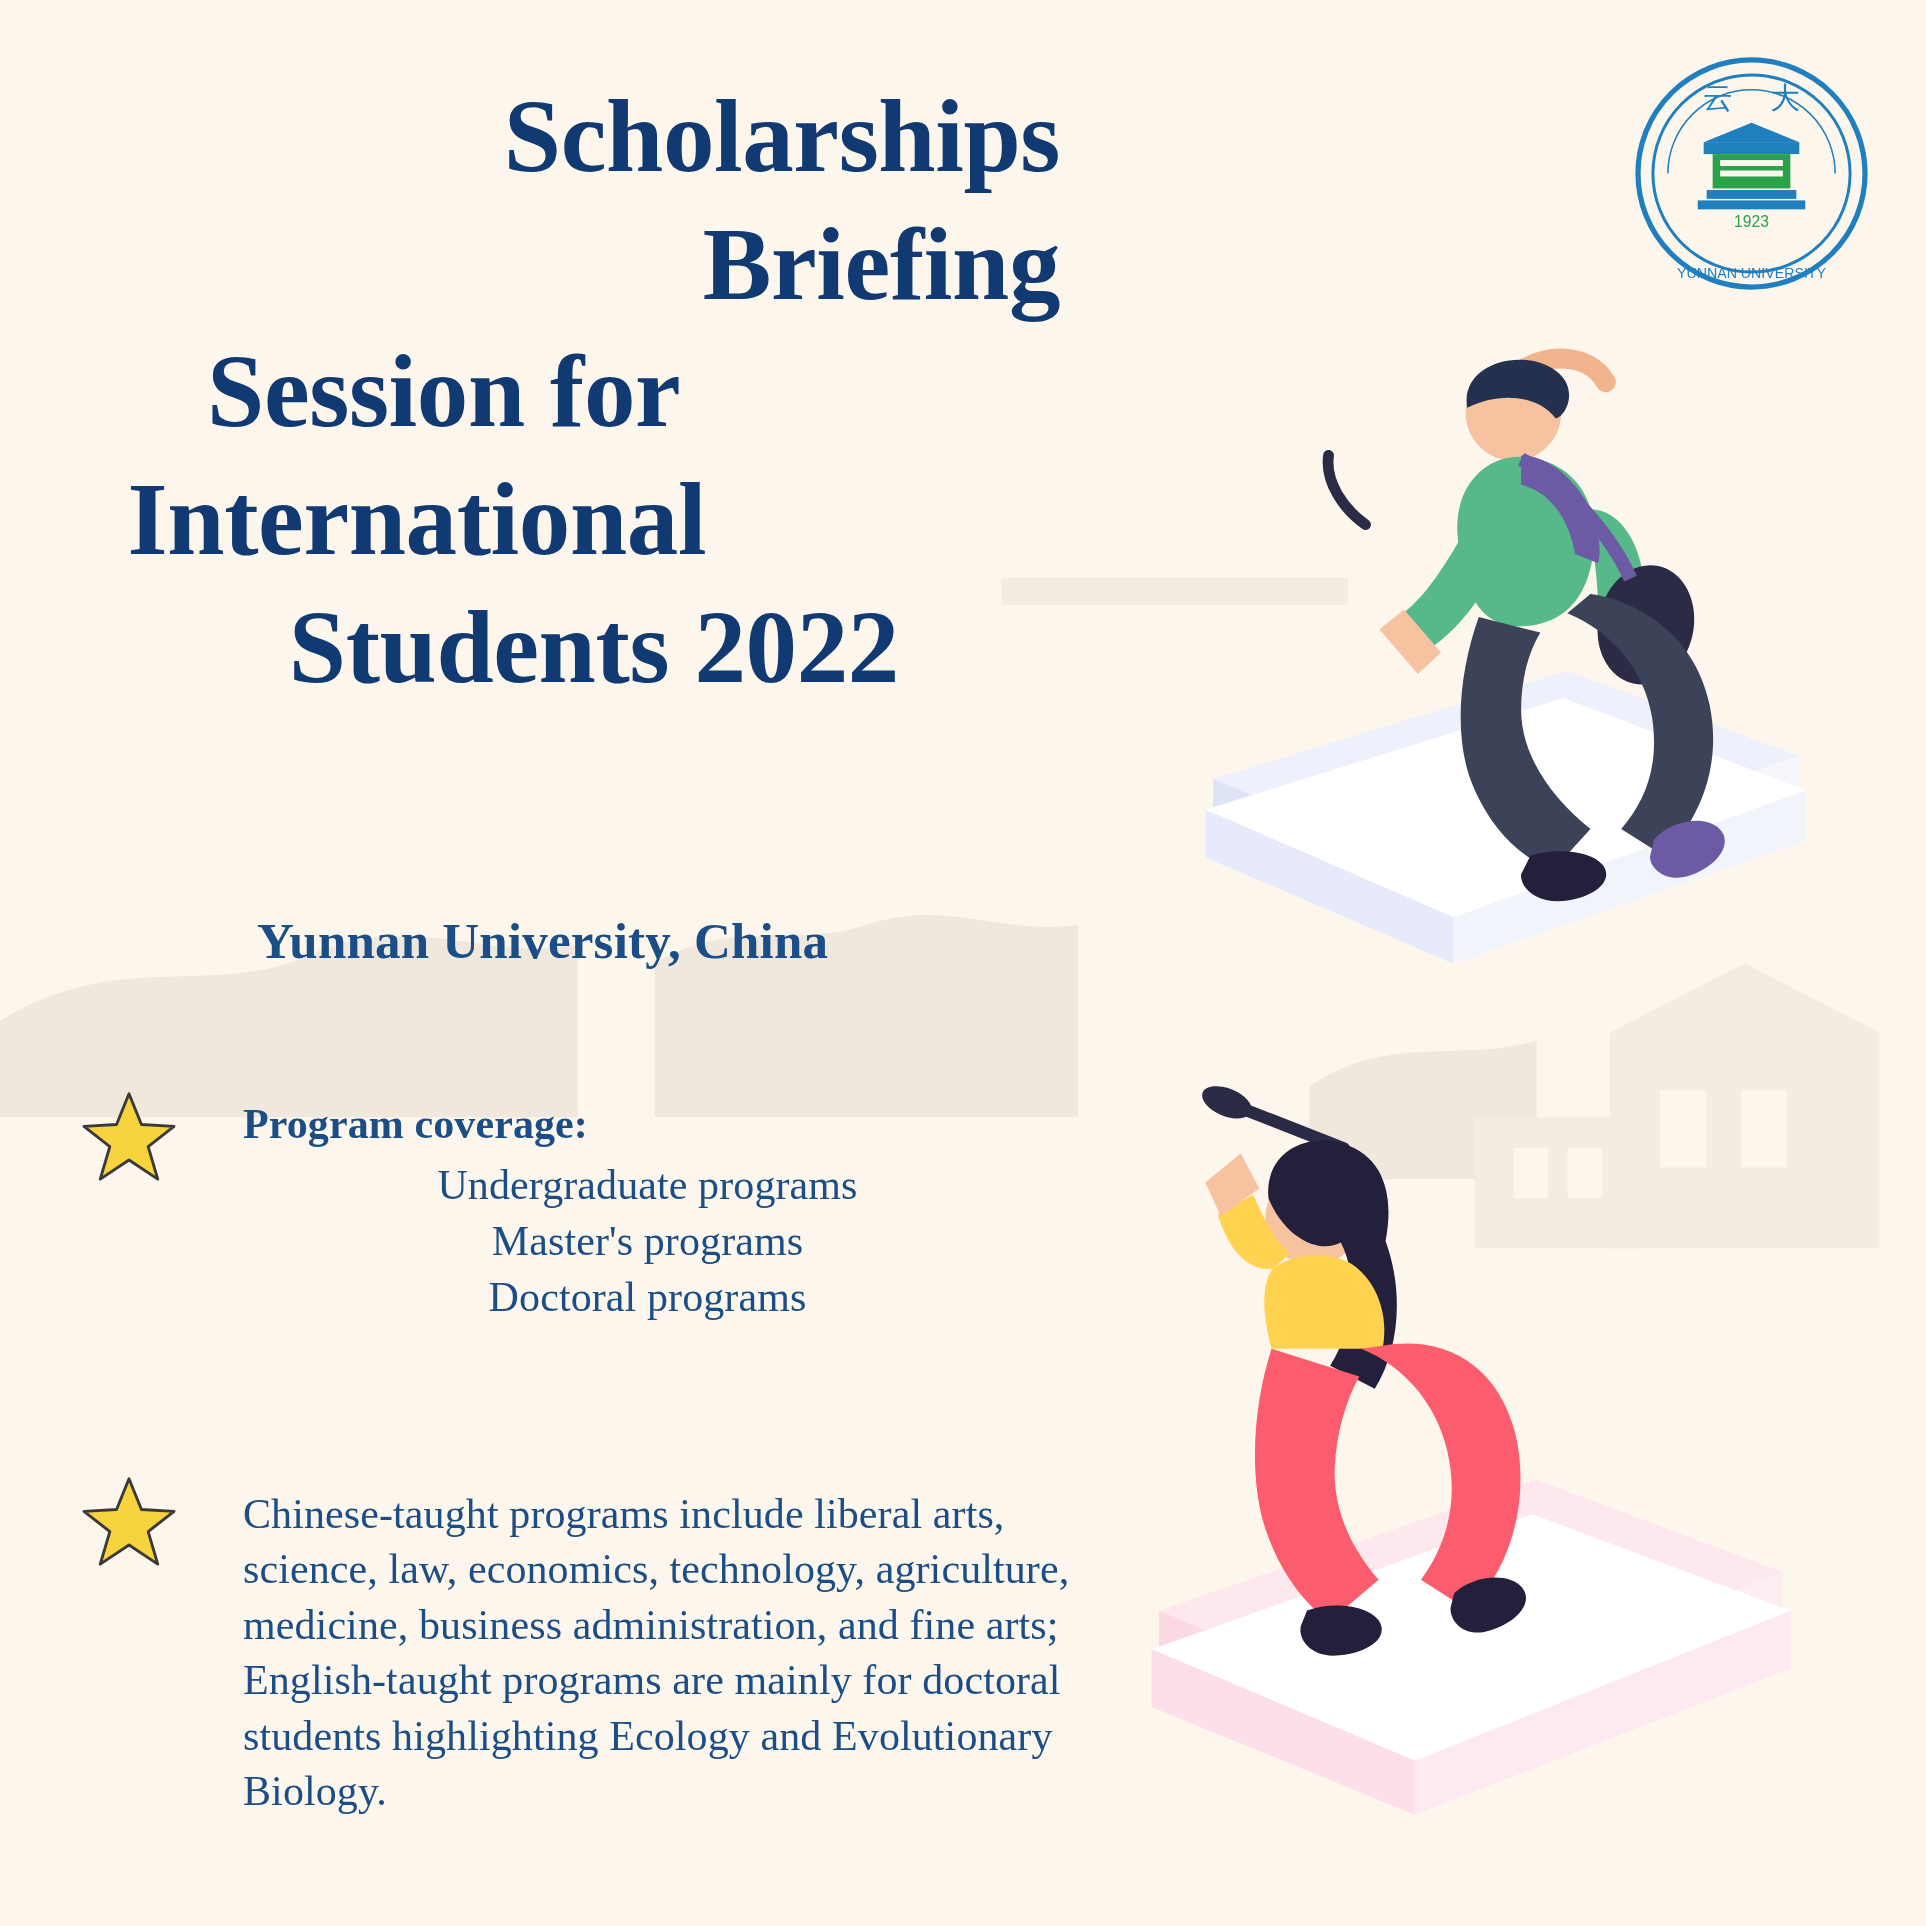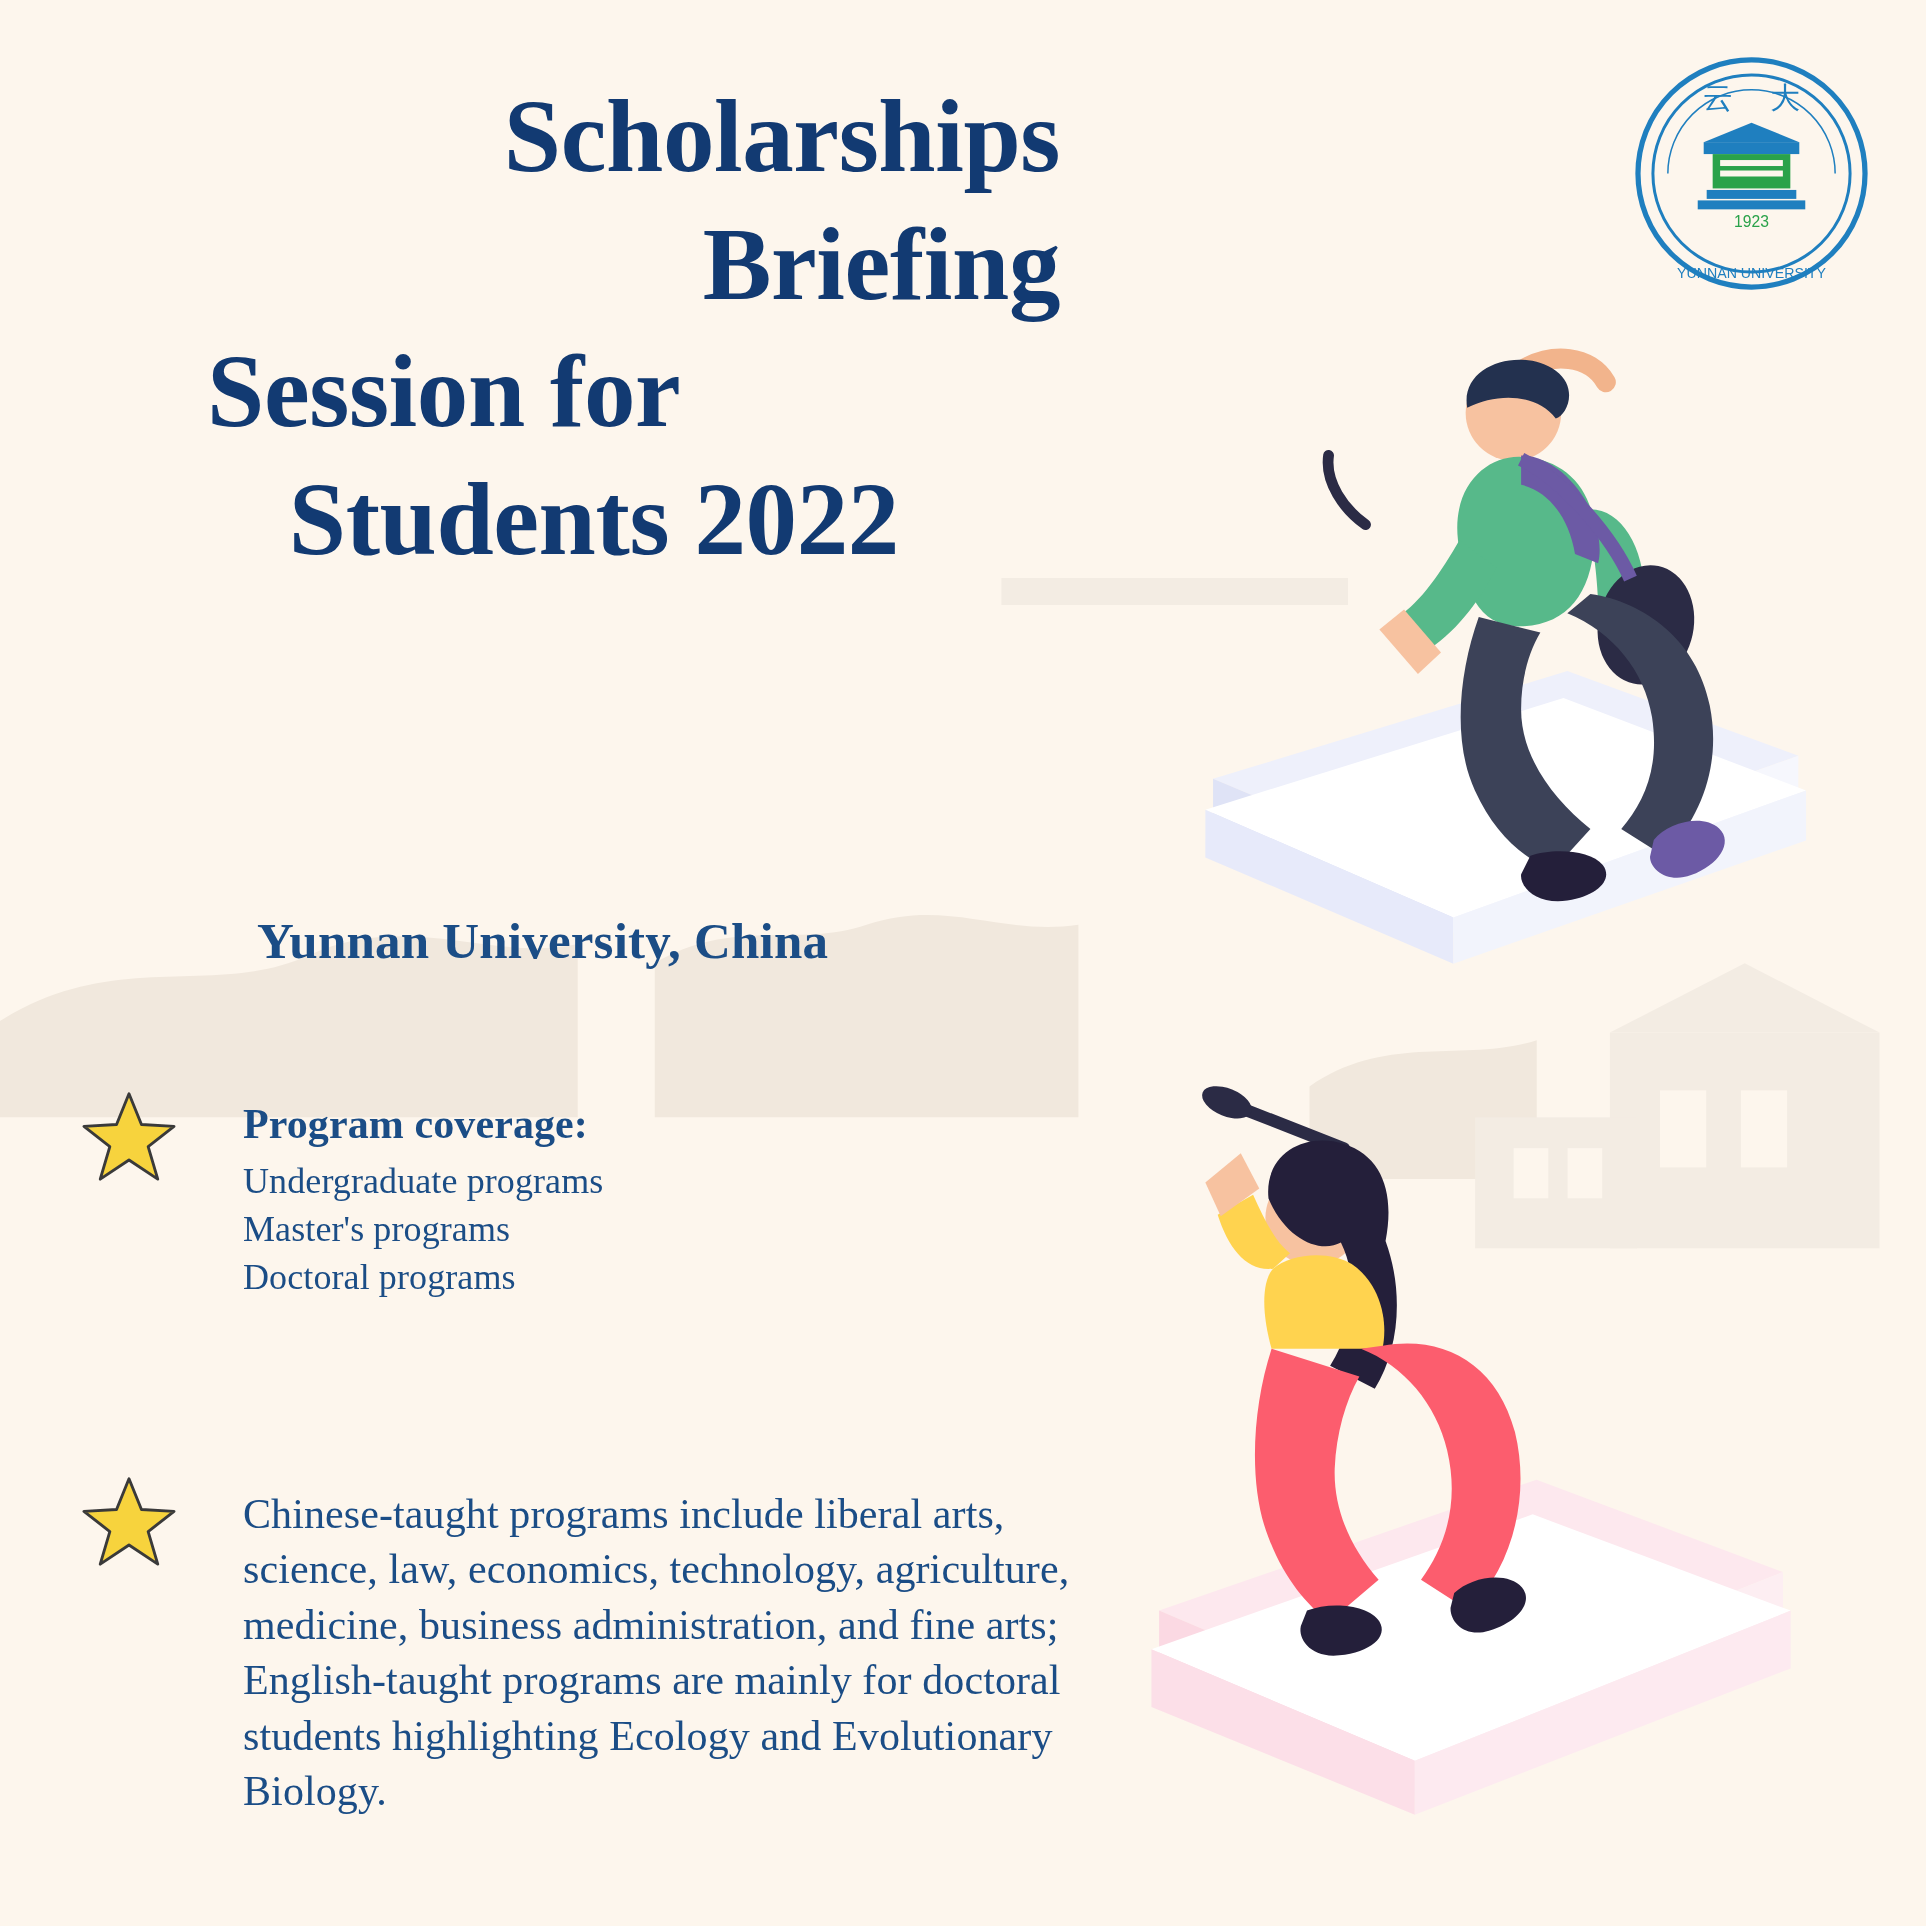--- a/index.html
+++ b/index.html
@@ -81,23 +81,24 @@
     width: 809px;
     color: #1b4d86;
   }
   .block-1 .head {
     font-size: 42px;
     font-weight: bold;
     margin-bottom: 10px;
     letter-spacing: 0.1px;
   }
   .block-1 .li {
-    font-size: 36px;
+    font-size: 42px;
     line-height: 1.33;
     letter-spacing: 0.1px;
+    text-align: center;
   }
 
   .block-2 {
     position: absolute;
     left: 243px;
     top: 1487px;
     width: 840px;
     color: #1b4d86;
     font-size: 42px;
     line-height: 1.32;
@@ -148,20 +149,21 @@
       <rect x="100" y="182" width="120" height="12" fill="#1f7fbf"></rect>
       <rect x="88" y="196" width="144" height="12" fill="#1f7fbf"></rect>
     </g>
     <text x="160" y="232" text-anchor="middle" font-size="21" fill="#2aa24a" font-family="'Liberation Sans',sans-serif">1923</text>
   </svg>
 
   <div class="title">
     <span class="tline l1">Scholarships</span>
     <span class="tline l2">Briefing</span>
     <span class="tline l3">Session for</span>
+    <span class="tline l4">International</span>
     <span class="tline l5">Students 2022</span>
   </div>
 
   <div class="subtitle">Yunnan University, China</div>
 
   <svg style="position:absolute; left:982px; top:347px; width:955px; height:1811px;" viewBox="0 0 1240 2350">
 
     <g>
       <path d="M300,560 L760,420 L1060,530 L610,690 Z" fill="#eef0fb"></path>
       <path d="M300,560 L610,690 L610,760 L300,632 Z" fill="#dfe3f6"></path>

